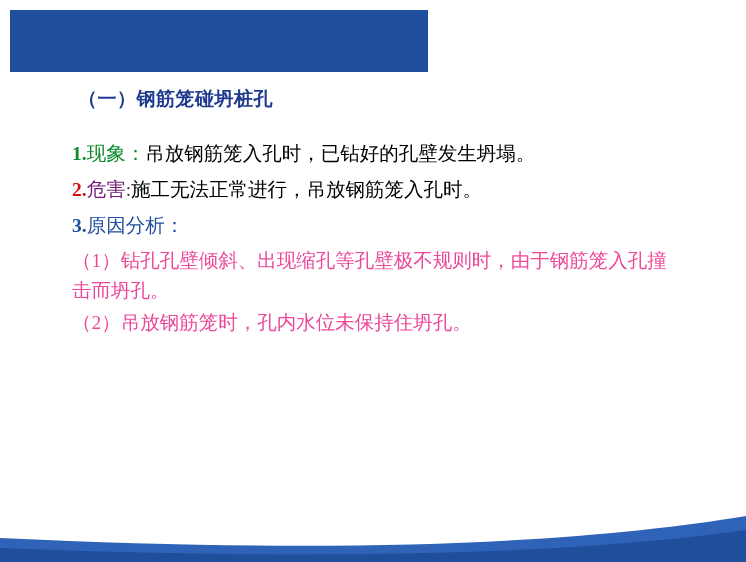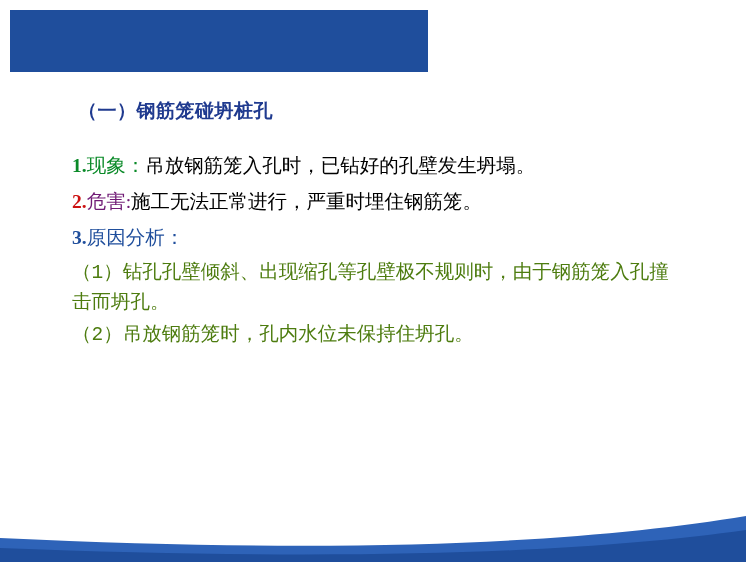--- a/index.html
+++ b/index.html
@@ -38,21 +38,21 @@
     width: 746px;
     height: 62px;
     overflow: hidden;
   }
   .bottom-wave svg {
     display: block;
   }
   .content {
     position: absolute;
     left: 0;
-    top: 96px;
+    top: 84px;
     width: 746px;
   }
   .heading {
     margin: 0 0 0 78px;
     color: #1F3A8F;
     font-family: "Liberation Serif", serif;
     font-weight: bold;
     font-size: 19px;
     letter-spacing: 0.5px;
     line-height: 30px;
@@ -69,24 +69,24 @@
     margin: 4px 0 5px 0;
     white-space: nowrap;
   }
   .num-green { color: #0A8A28; font-weight: bold; }
   .lbl-green { color: #0A8A28; }
   .num-red { color: #CC1111; font-weight: bold; }
   .lbl-red { color: #701a75; }
   .num-blue { color: #1F4E9C; font-weight: bold; }
   .lbl-blue { color: #1F4E9C; }
   .para {
-    font-family: Liberation Mono, monospace;
+    font-family: Liberation Serif, serif;
     font-size: 19.5px;
     line-height: 30px;
-    color: #4d7c0f;
+    color: #ec4899;
     margin: 0 0 2px 0;
     text-indent: 0;
   }
 </style>
 </head>
 <body>
 
 <div class="slide">
 
   <div class="title-banner"></div>
@@ -95,21 +95,21 @@
 
     <div class="heading">（一）钢筋笼碰坍桩孔</div>
 
     <div class="body-block">
 
       <p class="line">
         <span class="num-green">1.</span><span class="lbl-green">现象：</span><span>吊放钢筋笼入孔时，已钻好的孔壁发生坍塌。</span>
       </p>
 
       <p class="line">
-        <span class="num-red">2.</span><span class="lbl-red">危害:</span><span>施工无法正常进行，严重时埋住钢筋笼。</span>
+        <span class="num-red">2.</span><span class="lbl-red">危害:</span><span>施工无法正常进行，吊放钢筋笼入孔时。</span>
       </p>
 
       <p class="line">
         <span class="num-blue">3.</span><span class="lbl-blue">原因分析：</span><span></span>
       </p>
 
       <p class="para">（1）钻孔孔壁倾斜、出现缩孔等孔壁极不规则时，由于钢筋笼入孔撞击而坍孔。</p>
       <p class="para">（2）吊放钢筋笼时，孔内水位未保持住坍孔。</p>
 
     </div>

